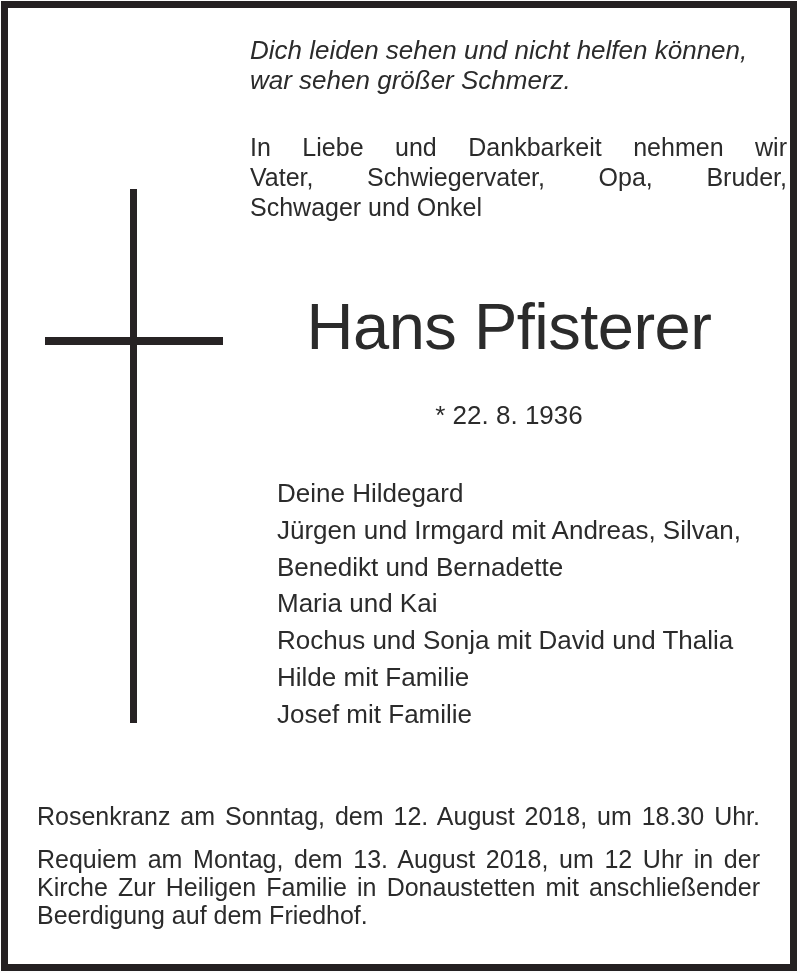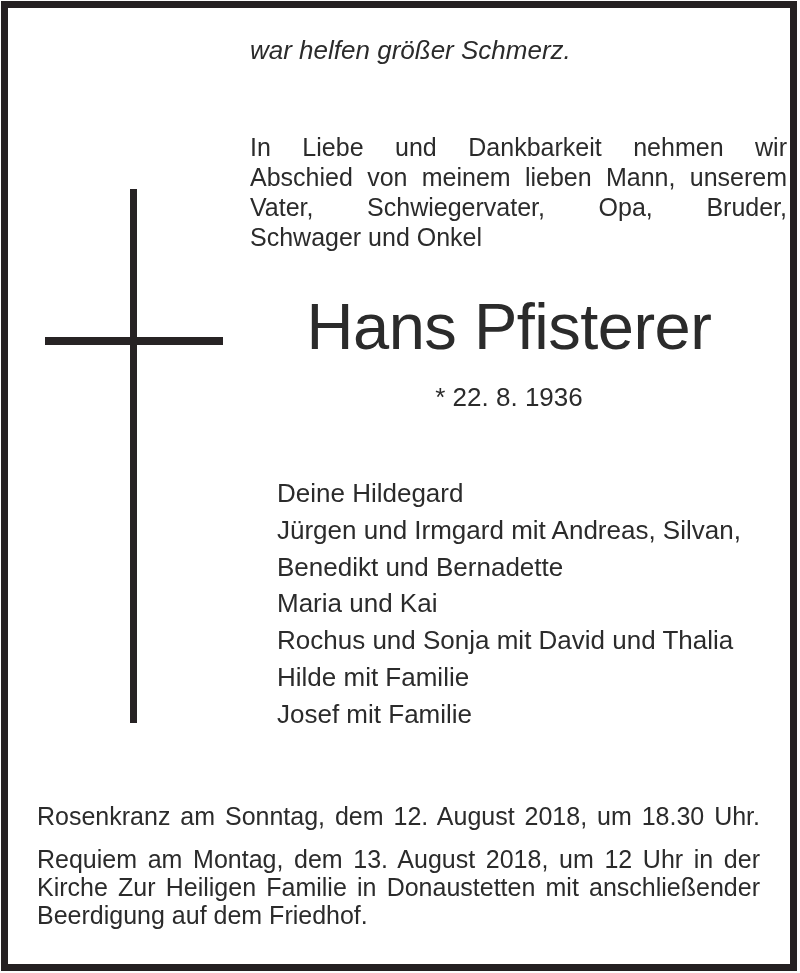--- a/index.html
+++ b/index.html
@@ -25,21 +25,21 @@
     position:absolute;left:250px;top:132px;width:537px;
     font-size:25px;line-height:30px;
   }
   .jline{text-align:justify;text-align-last:justify;text-justify:inter-word;}
   .name-block{
     position:absolute;left:249px;top:292px;width:520px;
     font-size:65px;line-height:70px;text-align:center;
     letter-spacing:-0.5px;white-space:nowrap;
   }
   .dates{
-    position:absolute;left:249px;top:382px;width:520px;
+    position:absolute;left:249px;top:400px;width:520px;
     font-size:26px;line-height:30px;
     display:flex;justify-content:center;gap:34px;white-space:nowrap;
   }
   .mourners{
     position:absolute;left:248px;top:475px;width:540px;
     font-size:26px;line-height:36.8px;margin-left:29px;
   }
   .mourners div{white-space:nowrap;}
   .services{
     position:absolute;left:37px;top:801px;width:723px;
@@ -53,26 +53,26 @@
 <body>
 
 <div class="frame"></div>
 
 <div>
   <div class="cross-v"></div>
   <div class="cross-h"></div>
 </div>
 
 <div class="epigraph">
-  <div>war helfen größer Schmerz.</div>
+  <div>Dich leiden sehen und nicht helfen können,</div>
+  <div>war sehen größer Schmerz.</div>
 </div>
 
 <div class="intro">
   <div class="jline">In Liebe und Dankbarkeit nehmen wir</div>
-  <div class="jline">Abschied von meinem lieben Mann, unserem</div>
   <div class="jline">Vater, Schwiegervater, Opa, Bruder,</div>
   <div>Schwager und Onkel</div>
 </div>
 
 <div class="name-block">Hans Pfisterer</div>
 
 <div class="dates">
   <span>* 22. 8. 1936</span>
 </div>
 

